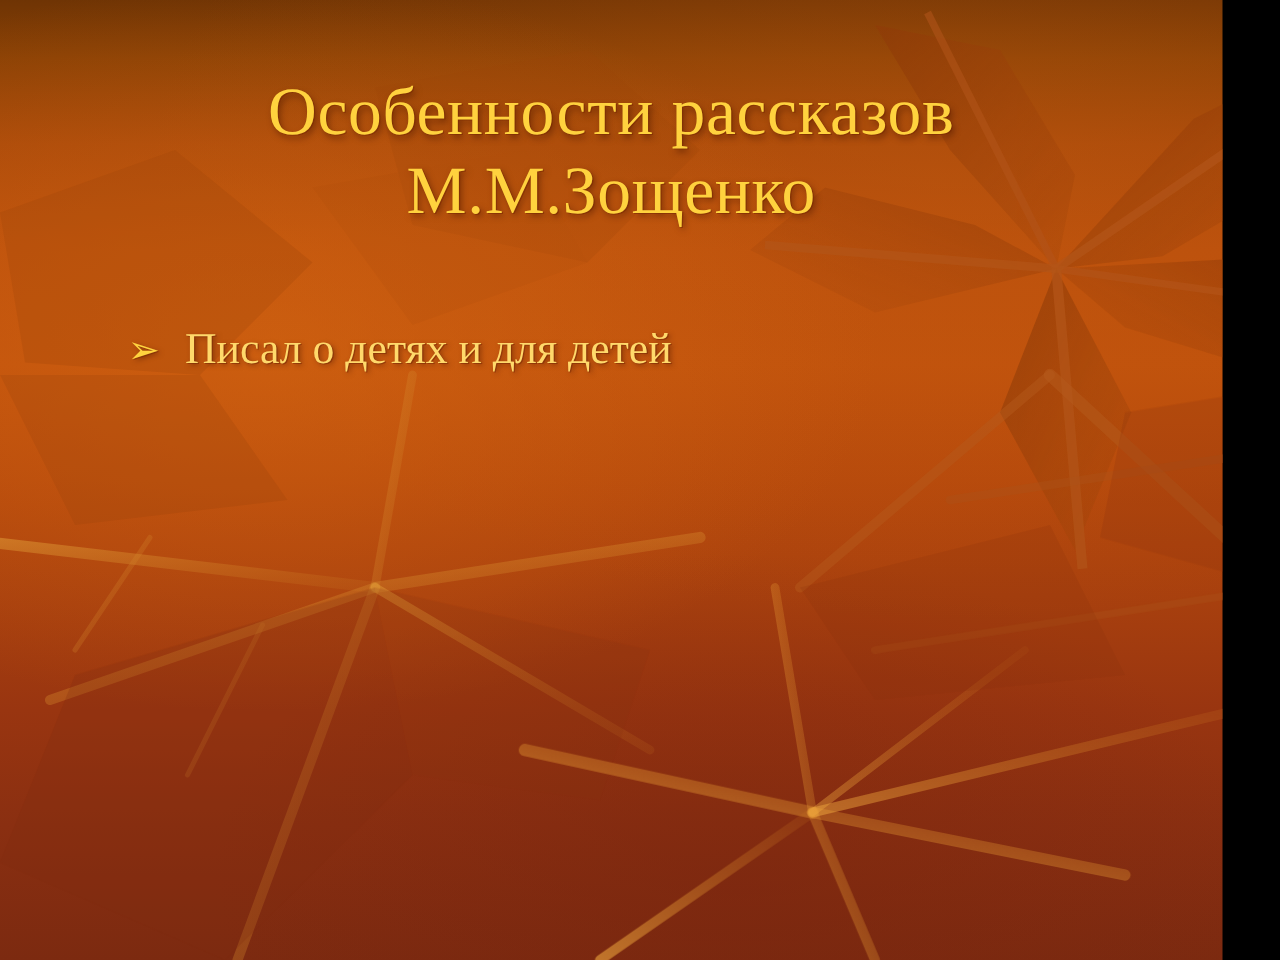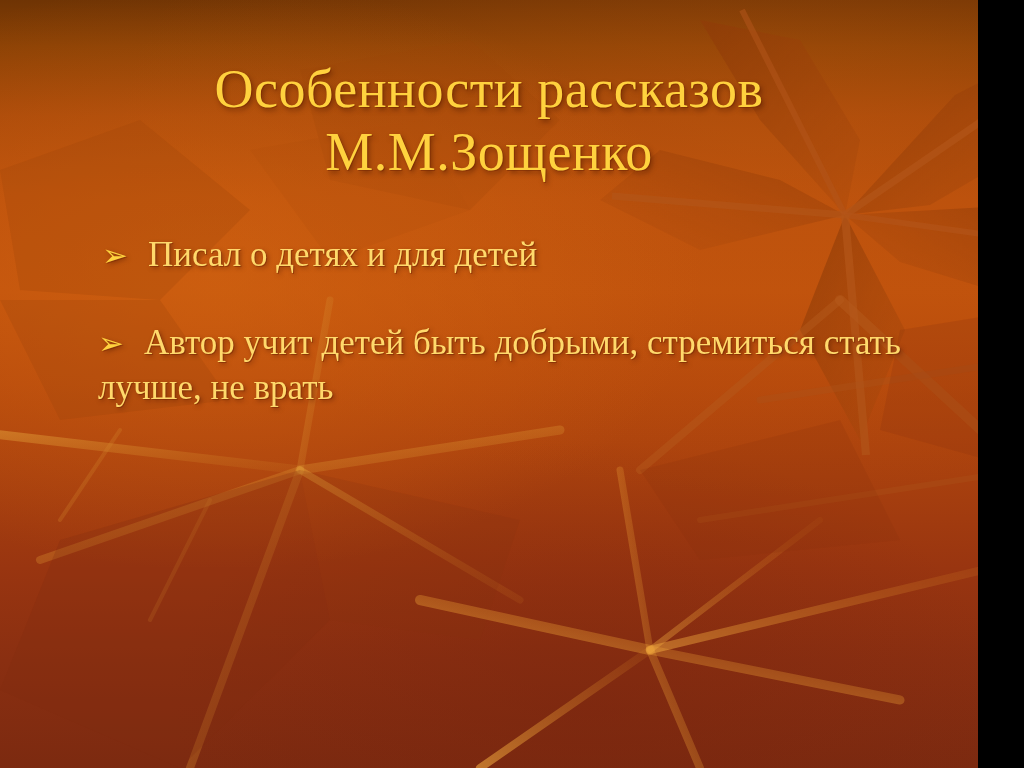--- a/index.html
+++ b/index.html
@@ -64,21 +64,21 @@
       1px 1px 0 rgba(120,40,4,0.55),
       2px 3px 5px rgba(80,26,2,0.55);
     white-space: pre-line;
   }
 
   
   .body {
     position: absolute;
     left: 62px;
     right: 42px;
-    top: 232px;
+    top: 256px;
   }
 
   .bullet-row {
     display: block;
     color: #FFD96B;
     font-size: 35px;
     line-height: 1.30;
     text-shadow:
       1px 1px 0 rgba(116,38,6,0.5),
       2px 2px 4px rgba(82,24,2,0.5);
@@ -203,20 +203,17 @@
   <div class="title">Особенности рассказов
 М.М.Зощенко</div>
 
   <div class="body">
 
     <div class="bullet-row gap-0 row-indent-a">
       <span class="bullet-mark">➢</span><span class="bullet-text">Писал о детях и для детей</span>
     </div>
 
 
-    <div class="bullet-row gap-2 row-indent-b">
-      <span class="bullet-mark">➢</span><span class="bullet-text">Автор учит детей быть добрыми, стремиться стать лучше, не врать</span>
-    </div>
 
 
 
   </div>
 </div>
 
 </body></html>

